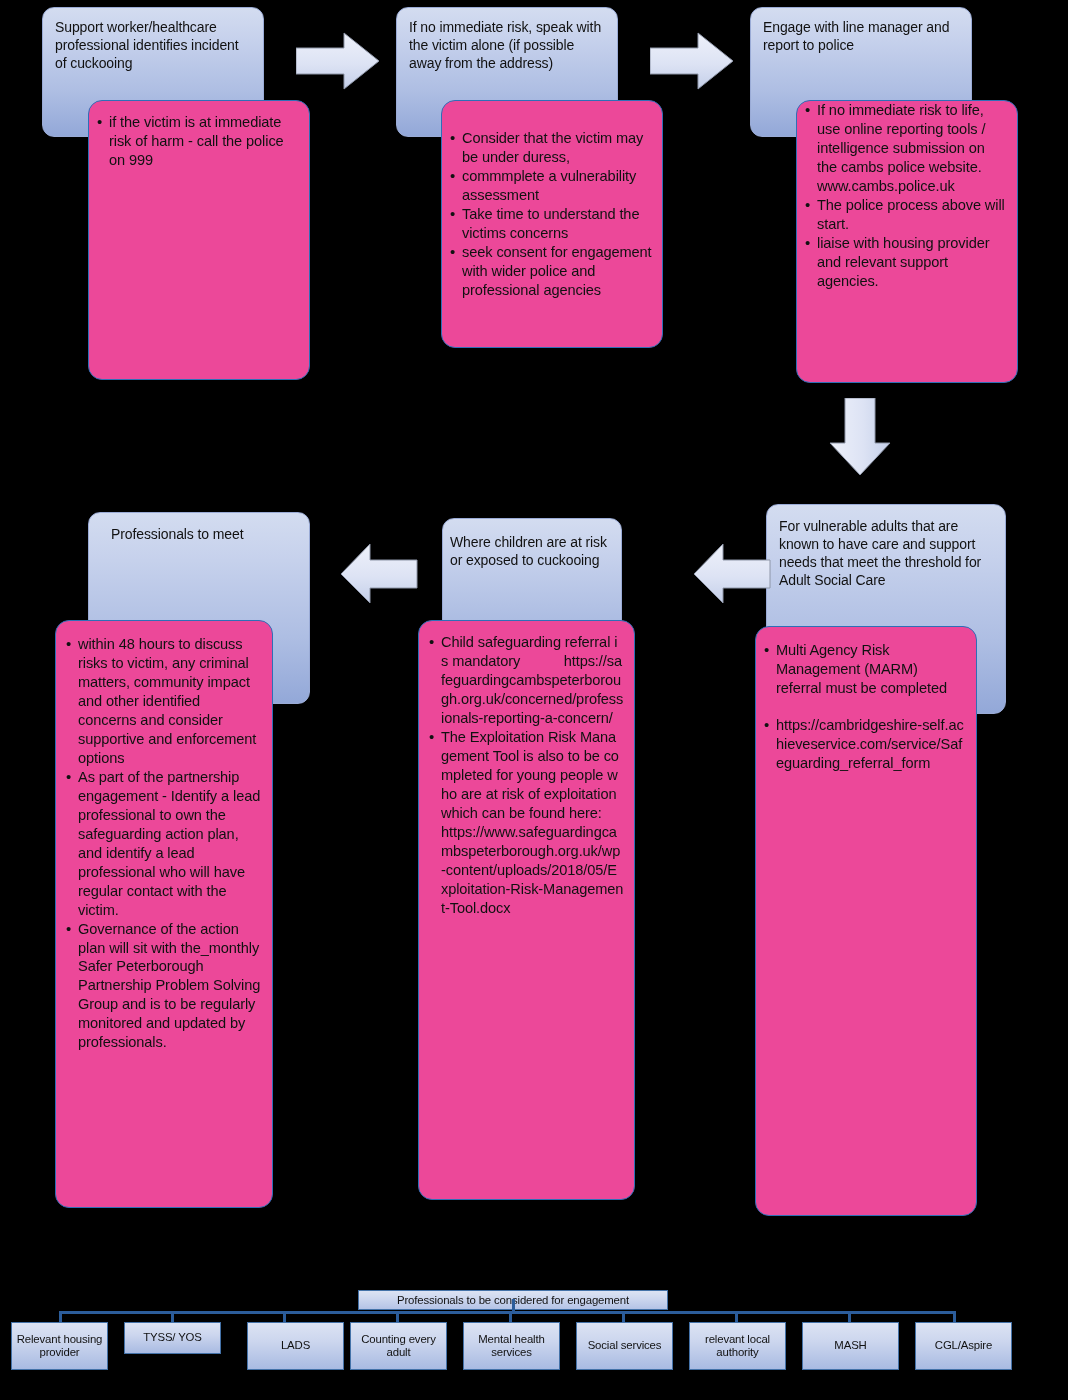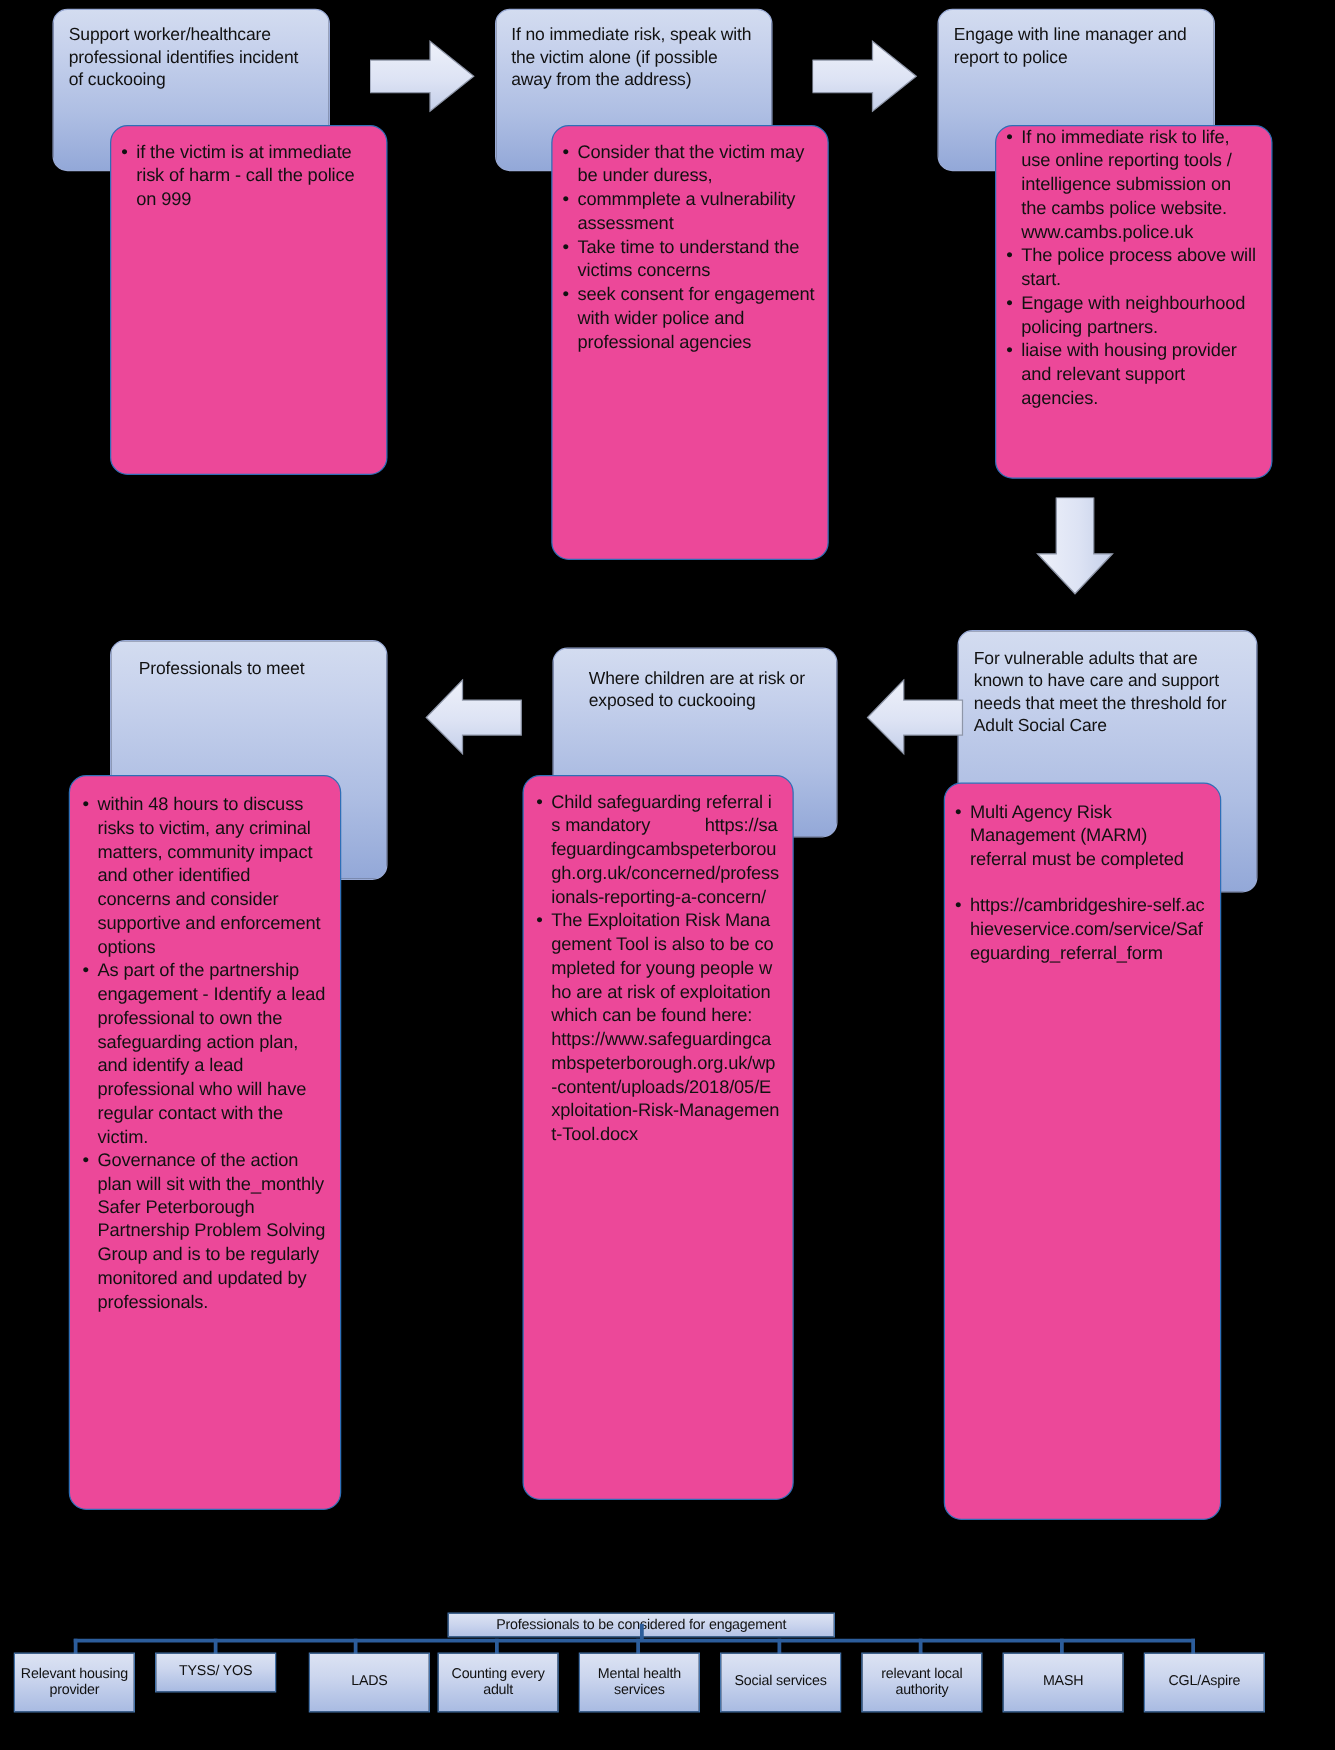--- a/index.html
+++ b/index.html
@@ -117,21 +117,21 @@
           <stop offset="55%" stop-color="#dde3f4"></stop>
           <stop offset="100%" stop-color="#c4cfe9"></stop>
         </linearGradient>
       </defs>
       <polygon points="0,16 48,16 48,1 83,29 48,57 48,42 0,42" fill="url(#gR1)" stroke="#8e96a8" stroke-width="1"></polygon>
     </svg>
   </div>
 
   <div class="bluebox" style="left:396px;top:7px;width:222px;height:130px;">If no immediate risk, speak with the victim alone (if possible away from the address)</div>
 
-  <div class="whitebox" style="left:441px;top:100px;width:222px;height:348px;padding-top:12px;">
+  <div class="whitebox" style="left:441px;top:100px;width:222px;height:248px;padding-top:28px;">
     <ul>
       <li>Consider that the victim may be under duress,</li>
       <li> commmplete a vulnerability assessment</li>
       <li>Take time to understand the victims concerns</li>
       <li>seek consent for engagement with wider police and professional agencies</li>
     </ul>
   </div>
 
   <div class="arrow" style="left:650px;top:32px;width:84px;height:58px;">
     <svg viewBox="0 0 84 58" preserveAspectRatio="none">
@@ -145,21 +145,20 @@
       <polygon points="0,16 48,16 48,1 83,29 48,57 48,42 0,42" fill="url(#gR2)" stroke="#8e96a8" stroke-width="1"></polygon>
     </svg>
   </div>
 
   <div class="bluebox" style="left:750px;top:7px;width:222px;height:130px;">Engage with line manager and report to police</div>
 
   <div class="whitebox" style="left:796px;top:100px;width:222px;height:283px;padding-top:0;">
     <ul>
       <li>If no immediate risk to life, use online reporting tools / intelligence submission on the cambs police website. www.cambs.police.uk</li>
       <li>The police process above will start.</li>
-      <li> Engage with neighbourhood policing partners.</li>
       <li>liaise with housing provider and relevant support agencies.</li>
     </ul>
   </div>
 
   <div class="arrow" style="left:828px;top:398px;width:64px;height:78px;">
     <svg viewBox="0 0 64 78" preserveAspectRatio="none">
       <defs>
         <linearGradient id="gD1" x1="0" y1="0" x2="1" y2="0">
           <stop offset="0%" stop-color="#eef1fa"></stop>
           <stop offset="55%" stop-color="#dde3f4"></stop>
@@ -185,21 +184,21 @@
         <linearGradient id="gL2" x1="0" y1="0" x2="0" y2="1">
           <stop offset="0%" stop-color="#eef1fa"></stop>
           <stop offset="55%" stop-color="#dde3f4"></stop>
           <stop offset="100%" stop-color="#c4cfe9"></stop>
         </linearGradient>
       </defs>
       <polygon points="77,17 30,17 30,1 1,31 30,60 30,45 77,45" fill="url(#gL2)" stroke="#8e96a8" stroke-width="1"></polygon>
     </svg>
   </div>
 
-  <div class="bluebox" style="left:442px;top:518px;width:228px;height:152px;padding-top:14px;padding-left:28px;">Where children are at risk or exposed to cuckooing</div>
+  <div class="bluebox" style="left:442px;top:518px;width:180px;height:152px;padding-top:14px;padding-left:7px;">Where children are at risk or exposed to cuckooing</div>
 
   <div class="whitebox" style="left:418px;top:620px;width:217px;height:580px;padding-top:12px;padding-left:8px;">
     <ul>
       <li style="word-break:break-all;white-space:pre-wrap;">Child safeguarding referral is mandatory           https://safeguardingcambspeterborough.org.uk/concerned/professionals-reporting-a-concern/</li>
       <li style="word-break:break-all;white-space:pre-wrap;">The Exploitation Risk Management Tool is also to be completed for young people who are at risk of exploitation  which can be found here:           https://www.safeguardingcambspeterborough.org.uk/wp-content/uploads/2018/05/Exploitation-Risk-Management-Tool.docx</li>
     </ul>
   </div>
 
   <div class="arrow" style="left:340px;top:543px;width:78px;height:62px;">
     <svg viewBox="0 0 78 62" preserveAspectRatio="none">

